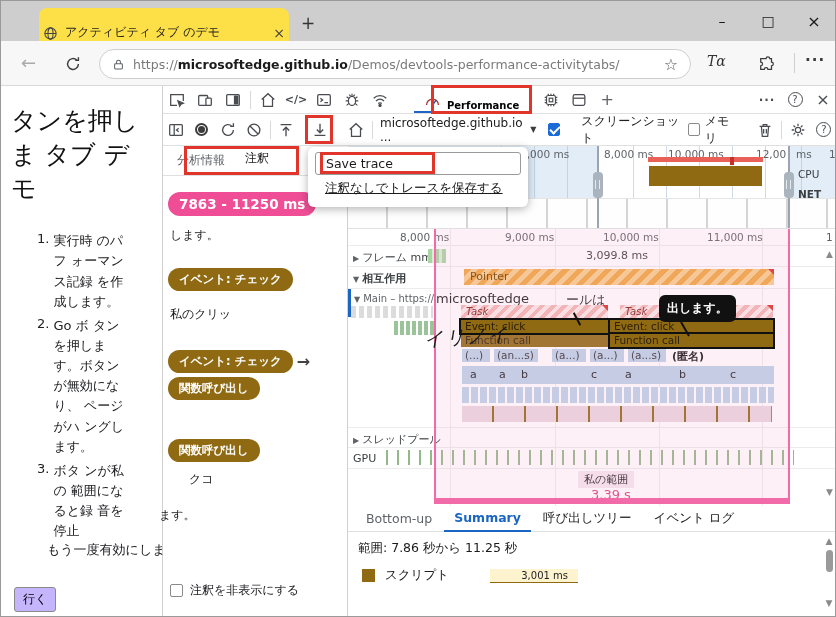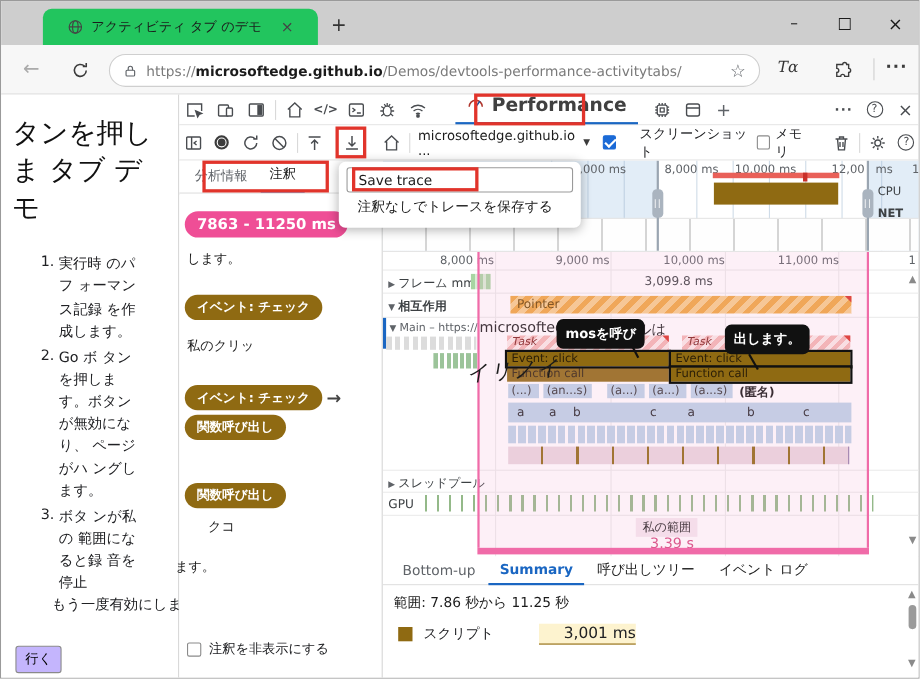--- a/index.html
+++ b/index.html
@@ -4,60 +4,60 @@
 <style>
   * { margin:0; padding:0; box-sizing:border-box; }
   html,body { background:#e8e8e8; }
   body { font-family:"DejaVu Sans","Liberation Sans",sans-serif; }
   #app { position:relative; width:836px; height:617px; background:#fff; border:1px solid #9a9a9a; overflow:hidden; font-size:12px; color:#202124; }
   .abs { position:absolute; }
   .row { display:flex; align-items:center; }
 
   
   .titlebar { left:0; top:0; width:836px; height:40px; background:#cecece; }
-  .tab { left:38px; top:7px; width:250px; height:33px; background:#22c55e; border-radius:8px 8px 0 0; display:flex; align-items:center; padding:0 22px; gap:7px; }
+  .tab { left:38px; top:7px; width:250px; height:33px; background:#fde047; border-radius:8px 8px 0 0; display:flex; align-items:flex-end; padding:0 4px; gap:7px; }
   .tab-title { font-size:12px; color:#1b1b1b; flex:1; white-space:nowrap; overflow:hidden; }
   .xbtn { font-size:14px; color:#444; }
   .newtab { left:300px; top:12px; font-size:17px; color:#333; }
   .winctl { top:0; height:40px; width:46px; display:flex; align-items:center; justify-content:center; font-size:14px; color:#1b1b1b; }
 
   
   .navbar { left:0; top:40px; width:836px; height:45px; background:#f7f7f7; border-bottom:1px solid #d9d9d9; }
   .pill { left:98px; top:48px; width:592px; height:30px; background:#fff; border:1px solid #cfcfcf; border-radius:15px; display:flex; align-items:center; padding:0 12px; gap:8px; }
   .url { font-size:12.5px; color:#7a7a7a; white-space:nowrap; overflow:hidden; flex:1; }
   .url b { color:#1b1b1b; font-weight:bold; }
   .navic { color:#3c3c3c; font-size:15px; }
 
   
   .dt-tabbar { left:162px; top:85px; width:674px; height:28px; background:#fff; border-bottom:1px solid #e0e0e0; display:flex; align-items:center; }
   .dt-toolbar { left:162px; top:113px; width:674px; height:32px; background:#fff; border-bottom:1px solid #e0e0e0; display:flex; align-items:center; }
   .ic { width:18px; height:18px; display:block; }
   .icbtn { display:flex; align-items:center; justify-content:center; width:28px; height:26px; color:#494c50; }
   .vdiv { width:1px; height:18px; background:#d9d9d9; margin:0 3px; }
-  .perftab { display:flex; align-items:flex-start; gap:6px; height:27px; padding:0 10px; border-bottom:2px solid #1a66c2; color:#404040; font-weight:bold; font-size:17px; }
+  .perftab { display:flex; align-items:flex-end; gap:6px; height:27px; padding:0 10px; border-bottom:2px solid #1a66c2; color:#000000; font-weight:bold; font-size:10px; }
   .redbox { border:3px solid #e1342b; background:transparent; pointer-events:none; z-index:50; }
 
   .chk { width:13px; height:13px; border:1px solid #8a8a8a; border-radius:2px; background:#fff; display:inline-block; }
   .chk.on { background:#1b6ad6; border-color:#1b6ad6; position:relative; }
   .chk.on::after { content:""; position:absolute; left:3px; top:0px; width:4px; height:8px; border:solid #fff; border-width:0 2px 2px 0; transform:rotate(45deg); }
 
   
   .sb-tabs { left:162px; top:145px; width:185px; height:30px; background:#fff; border-bottom:1px solid #e0e0e0; display:flex; align-items:flex-end; gap:4px; padding-left:6px; }
   .sb-tab { padding:6px 8px; font-size:12px; color:#5f6368; }
   .sb-tab.active { color:#1a1a1a; border-bottom:2px solid #1a66c2; }
   .sidebar { left:162px; top:176px; width:185px; height:441px; background:#fff; border-right:1px solid #d0d0d0; }
   .badge { display:inline-block; border-radius:13px; padding:4px 11px; font-weight:bold; color:#fff; white-space:nowrap; }
   .badge.pink { background:#ef4e96; font-size:13.5px; }
   .badge.brown { background:#8f6a12; font-size:11.5px; }
   .sbtext { color:#1b1b1b; font-size:12px; }
 
   
   .menu { left:307px; top:146px; width:220px; height:60px; background:#fff; border-radius:6px; box-shadow:0 2px 10px rgba(0,0,0,.3); z-index:40; }
   .menu-item1 { position:absolute; left:7px; top:5px; width:206px; height:23px; border:1px solid #9a9a9a; border-radius:3px; display:flex; align-items:center; padding-left:10px; font-size:12.5px; color:#1b1b1b; }
-  .menu-item2 { position:absolute; left:17px; top:33px; font-size:12.5px; color:#1b1b1b; white-space:nowrap; }
+  .menu-item2 { position:absolute; left:17px; top:33px; font-size:12.5px; color:#1b1b1b; white-space:nowrap;text-decoration:underline; }
 
   
   .overview { left:347px; top:145px; width:489px; height:83px; background:#fff; border-bottom:1px solid #e0e0e0; overflow:hidden; }
   .ov-dim { position:absolute; top:0; height:83px; background:rgba(203,222,240,.55); }
   .ov-grid { position:absolute; top:0; height:83px; width:1px; background:rgba(160,185,210,.5); }
   .ov-tick { position:absolute; top:2px; font-size:10.5px; color:#5f6368; white-space:nowrap; }
   .handle { position:absolute; top:0; width:10px; height:83px; }
   .handle .bar { position:absolute; left:4px; top:0; width:2px; height:83px; background:#9aa5b1; }
   .handle .grip { position:absolute; left:0; top:26px; width:10px; height:26px; background:#aab4bf; border-radius:4px; color:#fff; font-size:8px; text-align:center; line-height:26px; letter-spacing:1px; }
   .filmstrip { position:absolute; left:0; top:52px; width:489px; height:31px; border-top:1px solid #e5e5e5;
@@ -452,42 +452,41 @@
     <div class="abs trackhdr" style="left:5px;top:223px"><span>GPU</span></div>
     <div class="abs" style="left:38px;top:221px;width:408px;height:15px;background:repeating-linear-gradient(90deg,#94b989 0 2px,transparent 2px 11px)"></div>
     <div class="abs" style="left:0;top:239px;width:489px;height:1px;background:#ececec"></div>
 
     <div class="abs" style="left:230px;top:242px;font-size:11px;color:#1b1b1b;background:#f6e8ef;padding:1px 6px">私の範囲</div>
     <div class="abs" style="left:243px;top:258px;font-size:13px;color:#d6477e">3.39 s</div>
     <div class="abs" style="left:86px;top:269px;width:356px;height:6px;background:#f06ba8"></div>
     <div class="pinkline" style="left:86px"></div>
     <div class="pinkline" style="left:440px"></div>
 
-    <div class="tooltipb" style="left:158px;top:61px">mosを呼び</div>
     <div class="abs" style="left:228px;top:83px;width:2px;height:14px;background:#111;transform:rotate(-28deg);z-index:19"></div>
     <div class="tooltipb" style="left:311px;top:66px">出します。</div>
     <div class="abs" style="left:336px;top:92px;width:2px;height:16px;background:#111;transform:rotate(-30deg);z-index:19"></div>
     <div class="abs script-note" style="left:76px;top:95px">イリノイ</div>
 
     <div class="abs scroll-arrow" style="right:4px;top:20px">▲</div>
     <div class="abs scroll-arrow" style="right:4px;top:258px">▼</div>
   </div>
 
   <div class="abs bottom">
     <div class="b-tabs">
       <span class="b-tab">Bottom-up</span>
       <span class="b-tab active">Summary</span>
       <span class="b-tab" style="color:#1b1b1b">呼び出しツリー</span>
       <span class="b-tab" style="color:#1b1b1b">イベント ログ</span>
     </div>
     <div style="padding:8px 0 0 10px;font-size:12.5px;color:#1b1b1b">範囲: 7.86 秒から 11.25 秒</div>
     <div class="row" style="padding:10px 0 0 14px">
       <span class="legend-sw" style="background:#8f6a12"></span>
       <span style="width:105px;font-size:12.5px">スクリプト</span>
-      <span style="width:88px;text-align:right;font-size:14px;background:#fdf3cf;border-bottom:1px solid #8f6a12;padding:1px 0">3,001 ms</span>
+      <span style="width:88px;text-align:right;font-size:10px;background:#fdf3cf;border-bottom:1px solid #8f6a12;padding:1px 10px">3,001 ms</span>
     </div>
     <div class="row" style="padding:9px 0 0 14px">
       
       
       
     </div>
     <div class="scrollbar">
       <div class="scroll-arrow">▲</div>
       <div class="scroll-thumb"></div>
       <div class="scroll-arrow" style="margin-top:26px">▼</div>

